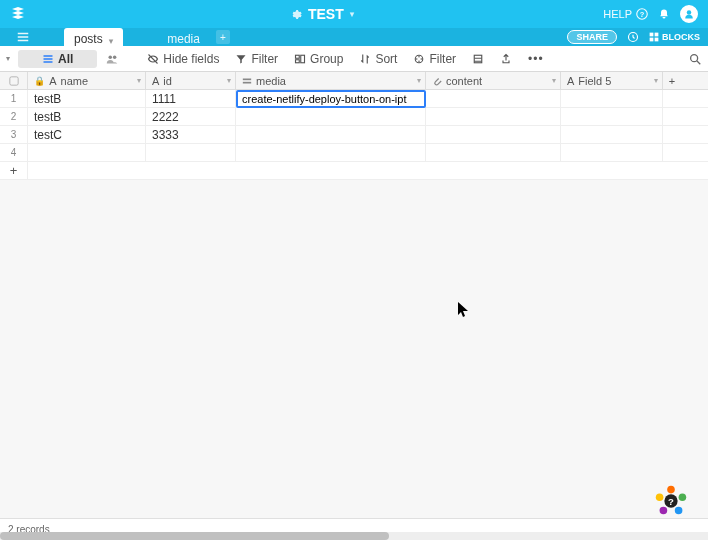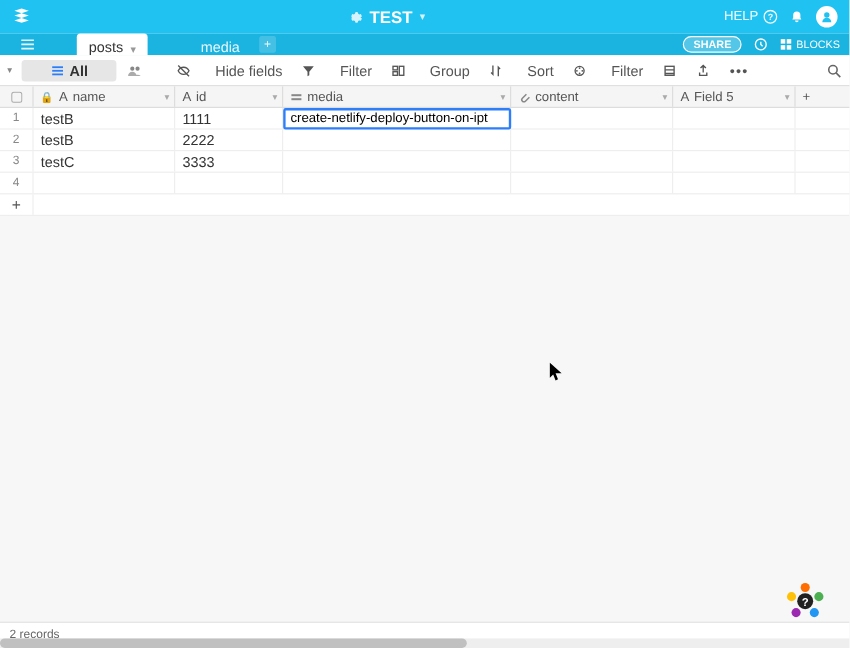--- a/index.html
+++ b/index.html
@@ -13,28 +13,28 @@
 .help { display: flex; align-items: center; gap: 4px; opacity: .95; }
 .avatar { width: 18px; height: 18px; border-radius: 50%; background: #fff; border: 2px solid #fff; display: flex; align-items: center; justify-content: center; }
 .avatar svg { width: 12px; height: 12px; }
 .tabbar { background: #1bb3e0; height: 18px; display: flex; align-items: center; padding: 0 8px; gap: 6px; }
 .menu-btn { color: #fff; opacity: .9; }
 .tab { height: 18px; padding: 0 10px; display: flex; align-items: flex-end; font-size: 12px; border-radius: 3px 3px 0 0; cursor: pointer; color: rgba(255,255,255,.9); margin-left: 28px; }
 .tab.active { background: #fff; color: #333; font-weight: 500; }
 .tab .chev { margin-left: 6px; opacity: .5; font-size: 9px; }
 .tab-add { color: #fff; opacity: .9; width: 14px; height: 14px; background: rgba(255,255,255,.2); border-radius: 2px; display: flex; align-items: center; justify-content: center; font-size: 10px; }
 .share-pill { background: rgba(255,255,255,.25); border: 1px solid #fff; color: #fff; font-size: 9px; font-weight: 700; padding: 1px 8px; border-radius: 10px; }
-.blocks { color: #fff; font-size: 9px; font-weight: 400; display: flex; align-items: flex-start; gap: 3px; }
+.blocks { color: #fff; font-size: 9px; font-weight: 700; display: flex; align-items: flex-start; gap: 3px; }
 .secondbar { background: #1bb3e0; height: 18px; display: flex; align-items: center; justify-content: flex-end; padding: 0 8px; gap: 10px; }
 .secondbar .left { flex: 1; display: flex; align-items: center; }
 .viewbar { background: #fff; height: 26px; display: flex; align-items: center; padding: 0 6px; gap: 8px; border-bottom: 1px solid #d9d9d9; font-size: 12px; color: #555; }
 .view-chev { color: #888; font-size: 8px; }
 .viewpill { display: flex; align-items: center; gap: 4px; background: #e6e6e6; padding: 2px 24px; border-radius: 3px; color: #333; }
 .viewpill svg { color: #2d7ff9; }
-.tool { display: flex; align-items: center; gap: 20px; cursor: pointer; padding: 2px 4px; color: #555; }
+.tool { display: flex; align-items: center; gap: 4px; cursor: pointer; padding: 2px 4px; color: #555; }
 .colhdr { display: flex; background: #f5f5f5; border-bottom: 1px solid #ddd; height: 18px; font-size: 11px; color: #555; }
 .rownum-col { width: 28px; border-right: 1px solid #ddd; display: flex; align-items: center; justify-content: center; }
 .col { border-right: 1px solid #ddd; display: flex; align-items: center; padding: 0 6px; gap: 4px; position: relative; }
 .col .dd { position: absolute; right: 4px; color: #aaa; font-size: 8px; }
 .col-name { width: 118px; }
 .col-id { width: 90px; }
 .col-media { width: 190px; }
 .col-content { width: 135px; }
 .col-f5 { width: 102px; }
 .add-col { width: 18px; display: flex; align-items: center; justify-content: center; color: #555; }

